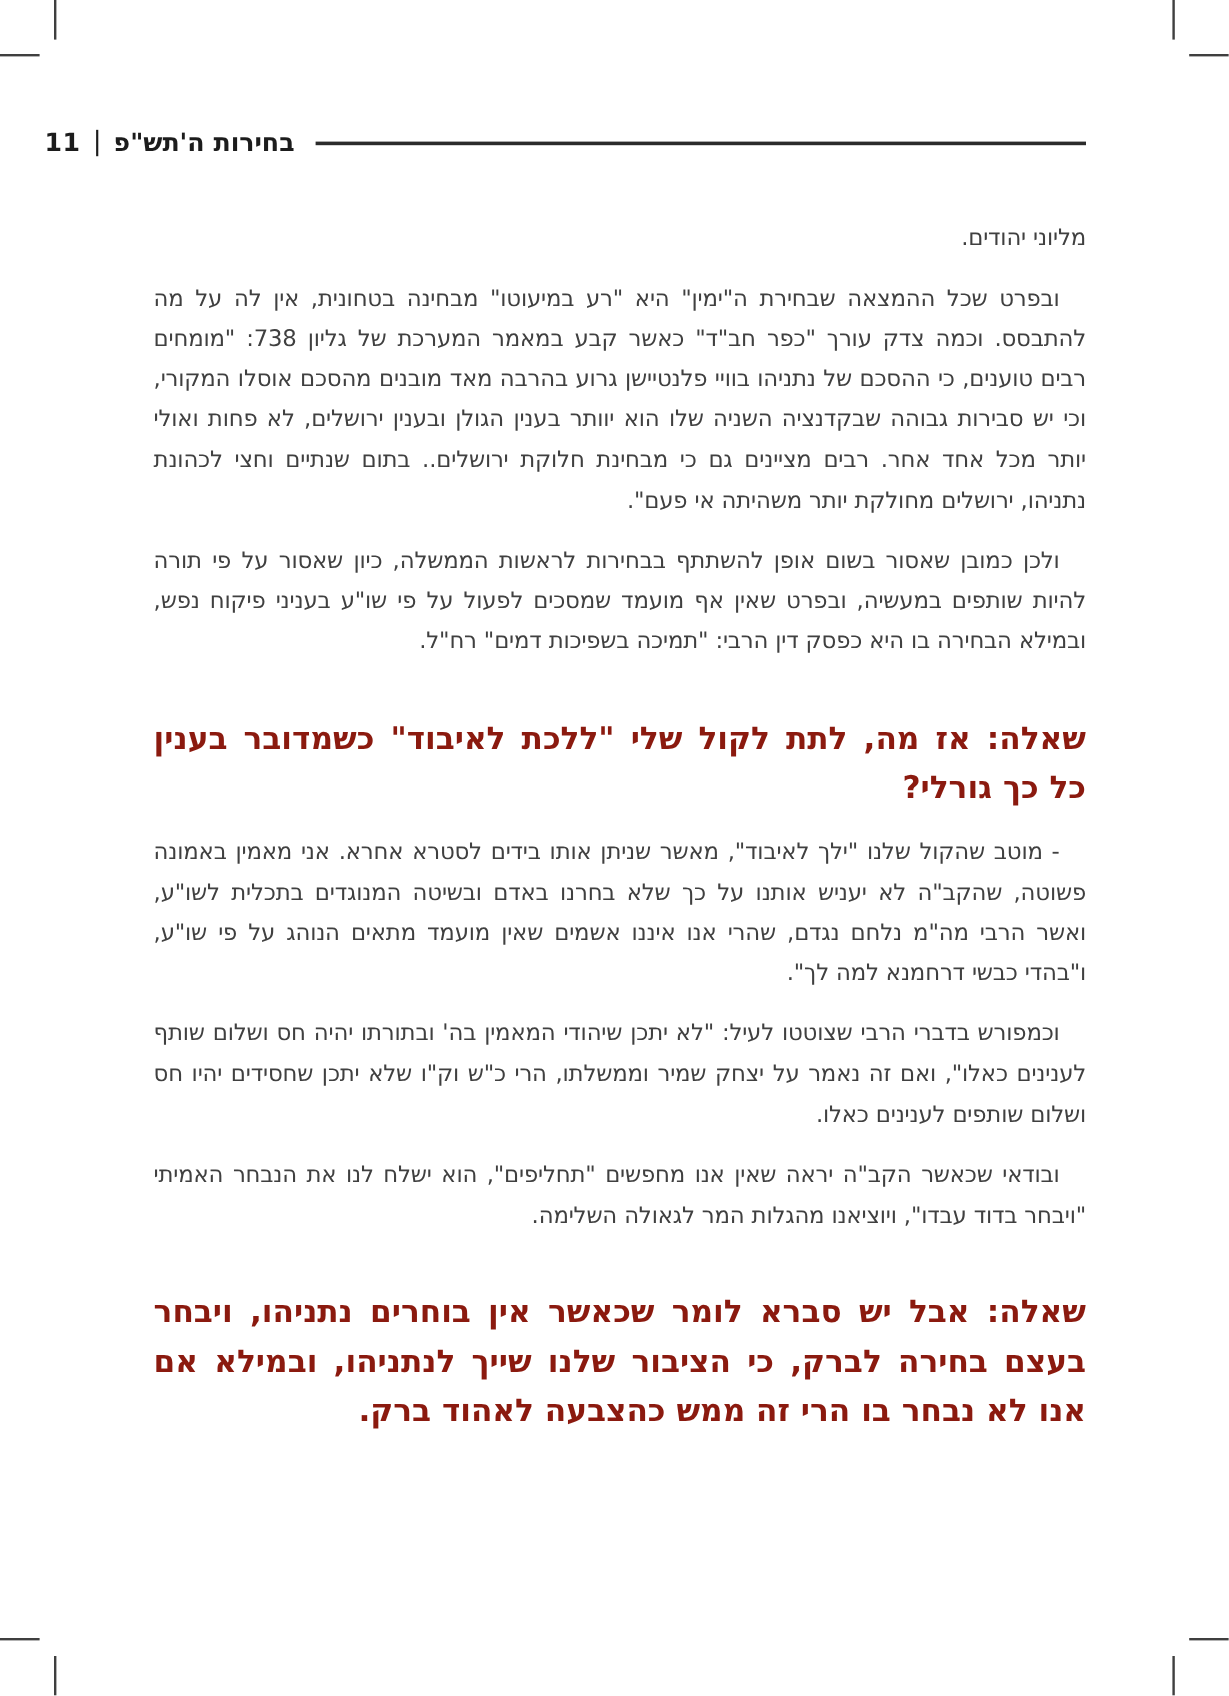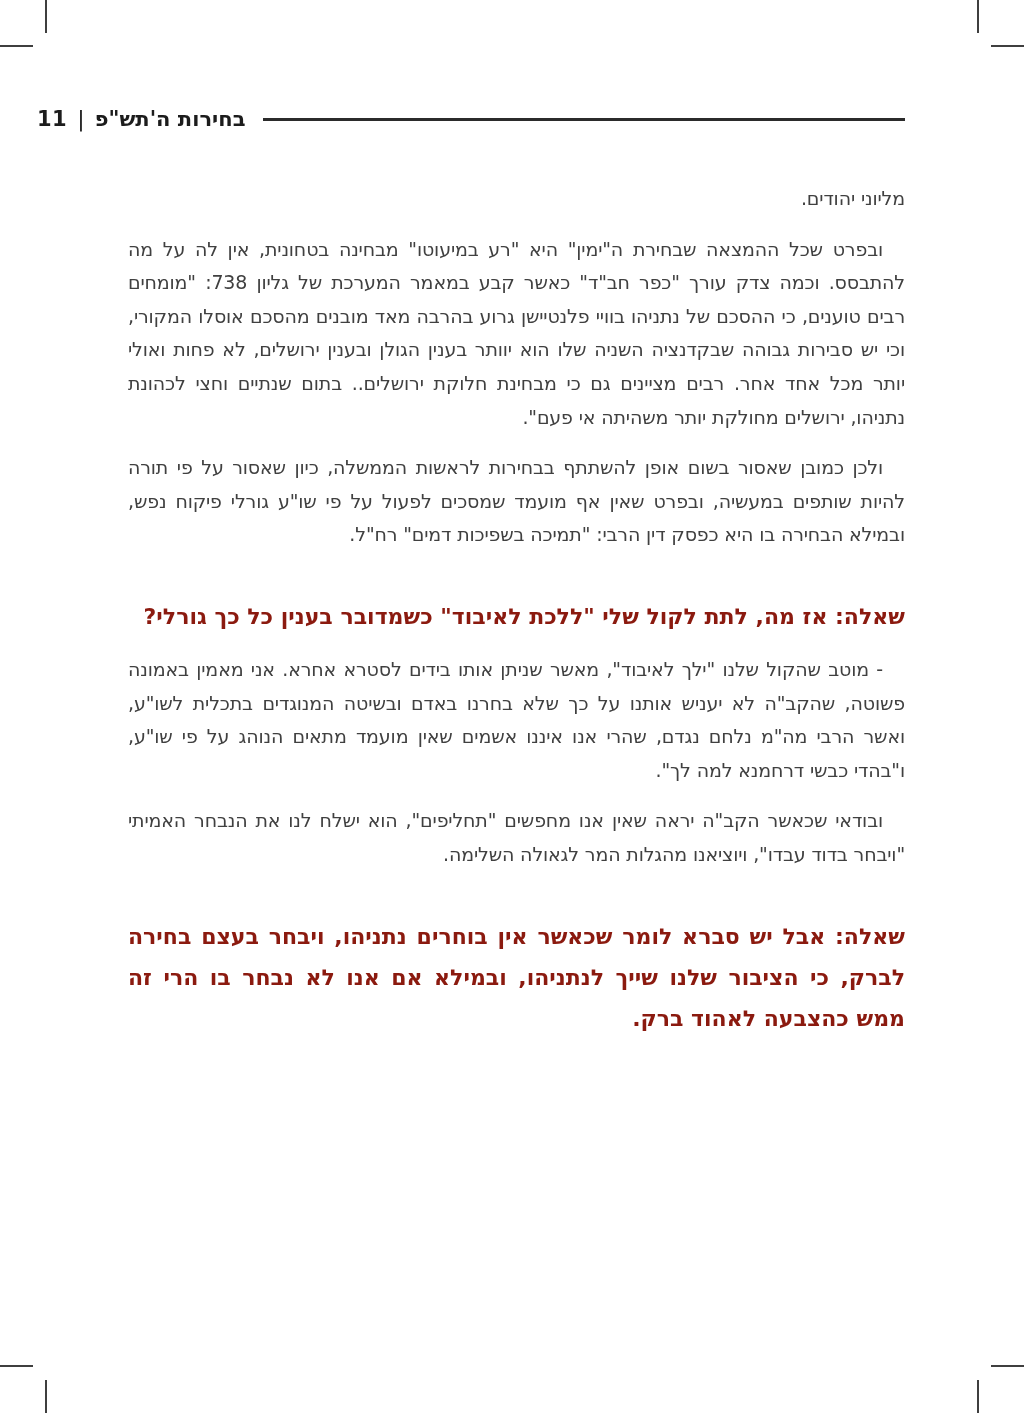--- a/index.html
+++ b/index.html
@@ -72,21 +72,21 @@
     font-size: 19px;
     line-height: 33.6px;
     letter-spacing: -0.15px;
     color: var(--body-text);
     text-align: justify;
     text-indent: 22px;
   }
   .body-par.no-indent { text-indent: 0; }
   .question {
     margin: 44px 0 16px 0;
-    font-size: 22px;
+    font-size: 26px;
     line-height: 41px;
     font-weight: bold;
     color: var(--heading-red);
     text-align: justify;
     text-indent: 0;
   }
 </style>
 </head>
 <body style="--heading-red: #8b1a0f; --body-text: #404040; --header-text: #1c1c1c; --rule-color: #2b2b2b;">
 
@@ -102,20 +102,21 @@
 <header class="running-header">
   <span class="hnum">11</span>
   <span class="hsep">|</span>
   <span class="ht" dir="rtl">בחירות ה'תש"פ</span>
   <span class="rule"></span>
 </header>
 
 <main class="content" dir="rtl">
   <p class="body-par no-indent">מליוני יהודים.</p>
   <p class="body-par">ובפרט שכל ההמצאה שבחירת ה"ימין" היא "רע במיעוטו" מבחינה בטחונית, אין לה על מה להתבסס. וכמה צדק עורך "כפר חב"ד" כאשר קבע במאמר המערכת של גליון 738: "מומחים רבים טוענים, כי ההסכם של נתניהו בוויי פלנטיישן גרוע בהרבה מאד מובנים מהסכם אוסלו המקורי, וכי יש סבירות גבוהה שבקדנציה השניה שלו הוא יוותר בענין הגולן ובענין ירושלים, לא פחות ואולי יותר מכל אחד אחר. רבים מציינים גם כי מבחינת חלוקת ירושלים.. בתום שנתיים וחצי לכהונת נתניהו, ירושלים מחולקת יותר משהיתה אי פעם".</p>
-  <p class="body-par">ולכן כמובן שאסור בשום אופן להשתתף בבחירות לראשות הממשלה, כיון שאסור על פי תורה להיות שותפים במעשיה, ובפרט שאין אף מועמד שמסכים לפעול על פי שו"ע גורלי פיקוח נפש, ובמילא הבחירה בו היא כפסק דין הרבי: "תמיכה בשפיכות דמים" רח"ל.</p>
+  <p class="body-par">ולכן כמובן שאסור בשום אופן להשתתף בבחירות לראשות הממשלה, כיון שאסור על פי תורה להיות שותפים במעשיה, ובפרט שאין אף מועמד שמסכים לפעול על פי שו"ע בעניני פיקוח נפש, ובמילא הבחירה בו היא כפסק דין הרבי: "תמיכה בשפיכות דמים" רח"ל.</p>
 
   <h2 class="question">שאלה: אז מה, לתת לקול שלי "ללכת לאיבוד" כשמדובר בענין כל כך גורלי?</h2>
   <p class="body-par">- מוטב שהקול שלנו "ילך לאיבוד", מאשר שניתן אותו בידים לסטרא אחרא. אני מאמין באמונה פשוטה, שהקב"ה לא יעניש אותנו על כך שלא בחרנו באדם ובשיטה המנוגדים בתכלית לשו"ע, ואשר הרבי מה"מ נלחם נגדם, שהרי אנו איננו אשמים שאין מועמד מתאים הנוהג על פי שו"ע, ו"בהדי כבשי דרחמנא למה לך".</p>
+  <p class="body-par">וכמפורש בדברי הרבי שצוטטו לעיל: "לא יתכן שיהודי המאמין בה' ובתורתו יהיה חס ושלום שותף לענינים כאלו", ואם זה נאמר על יצחק שמיר וממשלתו, הרי כ"ש וק"ו שלא יתכן שחסידים יהיו חס ושלום שותפים לענינים כאלו.</p>
   <p class="body-par">ובודאי שכאשר הקב"ה יראה שאין אנו מחפשים "תחליפים", הוא ישלח לנו את הנבחר האמיתי "ויבחר בדוד עבדו", ויוציאנו מהגלות המר לגאולה השלימה.</p>
 
   <h2 class="question">שאלה: אבל יש סברא לומר שכאשר אין בוחרים נתניהו, ויבחר בעצם בחירה לברק, כי הציבור שלנו שייך לנתניהו, ובמילא אם אנו לא נבחר בו הרי זה ממש כהצבעה לאהוד ברק.</h2>
 </main>
 
 </body></html>

